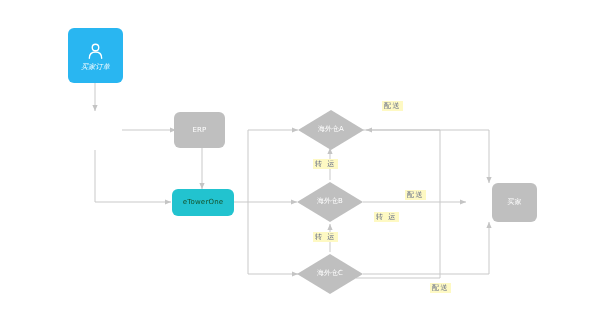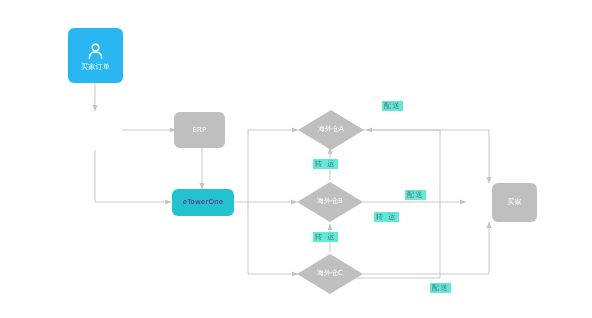--- a/index.html
+++ b/index.html
@@ -12,40 +12,40 @@
   #canvas{position:relative;width:592px;height:318px;}
   svg.edges{position:absolute;left:0;top:0;width:592px;height:318px;}
 
   .node{position:absolute;box-sizing:border-box;display:flex;
         align-items:center;justify-content:center;text-align:center;}
 
   
   .rect{border-radius:6px;}
   .rect.blue{background:#29b6f1;color:#ffffff;}
   .rect.gray{background:#bfbfbf;color:#ffffff;}
-  .rect.teal{background:#22c3cf;color:#701a75;}
+  .rect.teal{background:#22c3cf;color:#14532d;}
 
   .lbl{font-size:7px;line-height:1.45;letter-spacing:.2px;}
   .lbl.en{font-size:7px;}
 
   
-  #n-buyer-order{flex-direction:column;gap:1px;padding-top:4px;}
+  #n-buyer-order{flex-direction:column;gap:1px;padding-top:4px;font-style:italic;}
   .person{width:19px;height:19px;display:block;}
 
   
   .diamond{position:absolute;}
   .diamond .dtext{
     position:absolute;left:0;top:0;width:100%;height:100%;
     display:flex;flex-direction:row;align-items:center;
     justify-content:center;color:#ffffff;font-size:7px;line-height:1.35;
   }
 
   
   .elabel{position:absolute;font-size:7px;color:#5b6584;
-          background:#5eead4;padding:0 2px;white-space:nowrap;
+          background:#fef9c3;padding:0 2px;white-space:nowrap;
           letter-spacing:1.5px;}
 </style>
 </head>
 <body>
 
 <div id="canvas">
 
   <svg class="edges" viewBox="0 0 592 318">
     <defs>
       <marker id="ah" markerWidth="7" markerHeight="7" refX="6" refY="2.6" orient="auto" markerUnits="userSpaceOnUse">

